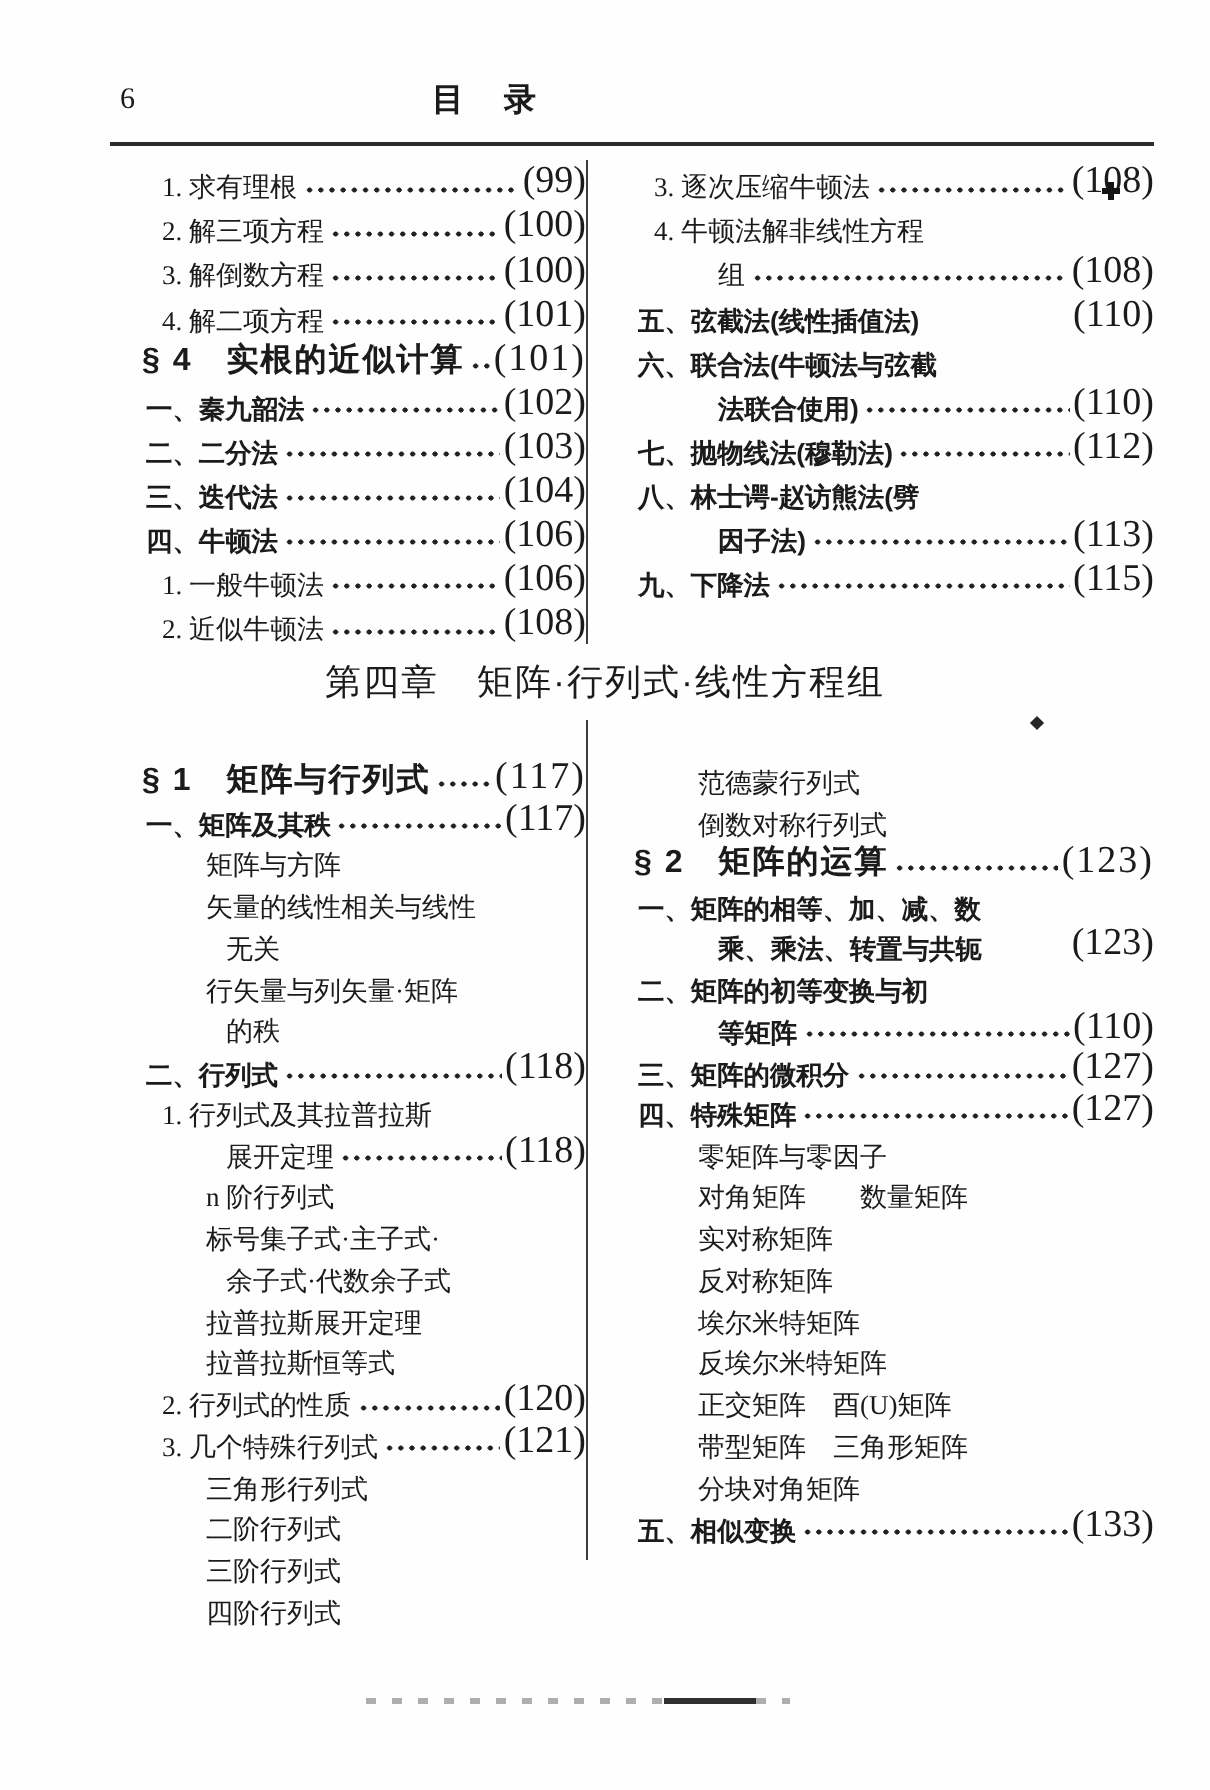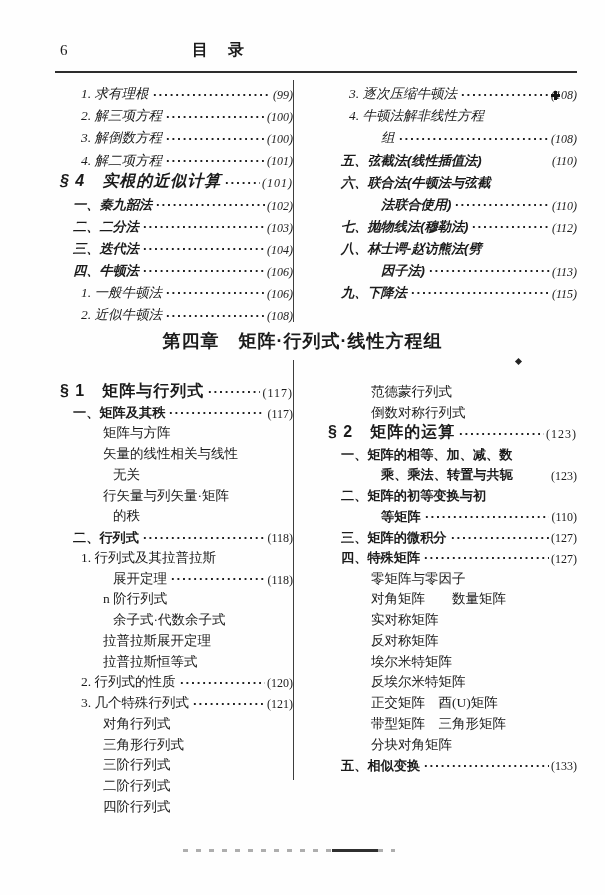--- a/index.html
+++ b/index.html
@@ -6,57 +6,57 @@
   .page{
     position:relative;
     width:605px;height:895px;
     background:#fefefe;
     font-family:"Liberation Serif","DejaVu Serif",serif;
     color:#1b1b1b;
     overflow:hidden;
   }
   
   .folio{position:absolute;top:42px;left:60px;font-size:15px;}
-  .head-title{position:absolute;top:40px;left:192px;font-size:16px;font-weight:700;letter-spacing:2px;}
+  .head-title{position:absolute;top:40px;left:216px;font-size:16px;font-weight:700;letter-spacing:2px;}
   .head-rule{position:absolute;top:71px;left:55px;width:522px;height:2px;background:#2d2d2d;}
   
   .sec{position:absolute;left:55px;right:28px;display:flex;}
   .sec-top{top:81px;}
   .sec-bottom{top:380px;}
   .col{box-sizing:border-box;}
   .col-l{width:238px;}
-  .col-r{flex:1;padding-left:30px;}
+  .col-r{flex:1;padding-left:8px;}
   .divider{position:absolute;left:293px;width:1px;background:#3d3d3d;}
   .div-top{top:80px;height:242px;}
   .div-bottom{top:360px;height:420px;}
   
   .row{display:flex;align-items:flex-end;font-size:13.5px;line-height:1.25;}
-  .sec-top .row{height:22.1px;font-style:italic;}
+  .sec-top .row{height:22.1px;}
   .sec-bottom .row{height:20.75px;}
   .row.b{font-family:"Liberation Sans","DejaVu Sans",sans-serif;font-weight:700;font-size:13.2px;}
   .row.lg{font-size:16px;font-weight:700;letter-spacing:1px;}
-  .i0{padding-left:5px;}
+  .i0{padding-left:5px;margin-left:11px;}
   .i1{padding-left:18px;}
   .i2{padding-left:26px;}
   .i3{padding-left:48px;}
   .i4{padding-left:58px;}
   .t{white-space:nowrap;}
   .dots{
     flex:1;min-width:8px;height:11px;
     align-self:flex-end;margin:0 2px 3px 3px;
     background-image:radial-gradient(circle,#202020 1.15px,transparent 1.4px);
     background-size:5.6px 6px;background-position:left center;background-repeat:repeat-x;
   }
   .spacer{flex:1;min-width:2px;}
-  .p{white-space:nowrap;font-family:"Liberation Serif",serif;font-weight:400;font-size:12px;}
+  .p{white-space:nowrap;font-family:"Liberation Serif",serif;font-weight:400;font-size:19px;}
   
   .chapter{
     position:absolute;top:329px;left:0;width:605px;text-align:center;
     font-family:"Liberation Sans","DejaVu Sans",sans-serif;
-    font-size:18px;font-weight:700;letter-spacing:1px;
+    font-size:18px;font-weight:400;letter-spacing:1px;
   }
   
   .ink-plus{
     position:absolute;left:551px;top:91px;width:9px;height:9px;
     background:
       linear-gradient(#141414,#141414) center/9px 3px no-repeat,
       linear-gradient(#141414,#141414) center/3px 9px no-repeat;
   }
   .ink-diamond{position:absolute;left:516px;top:359px;width:5px;height:5px;background:#242424;transform:rotate(45deg);}
   .noise-line{
@@ -222,50 +222,50 @@
           <span class="t">1. 行列式及其拉普拉斯</span>
         </div>
         <div class="row i4">
           <span class="t">展开定理</span>
           <span class="dots"></span>
           <span class="p">(118)</span>
         </div>
         <div class="row i3">
           <span class="t">n 阶行列式</span>
         </div>
+        <div class="row i3">
+          <span class="t">标号集子式·主子式·</span>
+        </div>
         <div class="row i4">
           <span class="t">余子式·代数余子式</span>
         </div>
         <div class="row i3">
           <span class="t">拉普拉斯展开定理</span>
         </div>
         <div class="row i3">
           <span class="t">拉普拉斯恒等式</span>
         </div>
         <div class="row i2">
           <span class="t">2. 行列式的性质</span>
           <span class="dots"></span>
           <span class="p">(120)</span>
         </div>
         <div class="row i2">
           <span class="t">3. 几个特殊行列式</span>
           <span class="dots"></span>
           <span class="p">(121)</span>
         </div>
         <div class="row i3">
-          <span class="t">对角行列式</span>
-        </div>
-        <div class="row i3">
           <span class="t">三角形行列式</span>
         </div>
         <div class="row i3">
+          <span class="t">二阶行列式</span>
+        </div>
+        <div class="row i3">
           <span class="t">三阶行列式</span>
-        </div>
-        <div class="row i3">
-          <span class="t">二阶行列式</span>
         </div>
         <div class="row i3">
           <span class="t">四阶行列式</span>
         </div>
       </div>
     <div class="col col-r">
         <div class="row i3">
           <span class="t">范德蒙行列式</span>
         </div>
         <div class="row i3">

